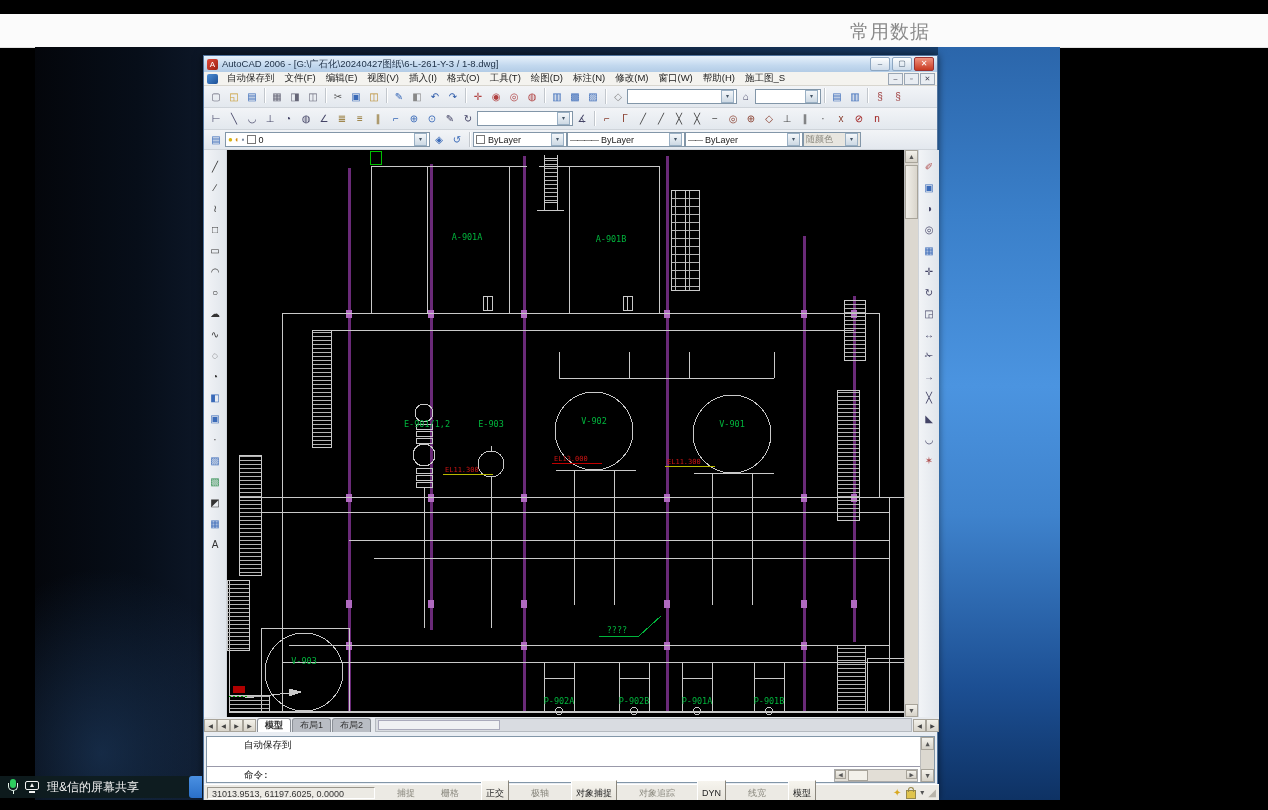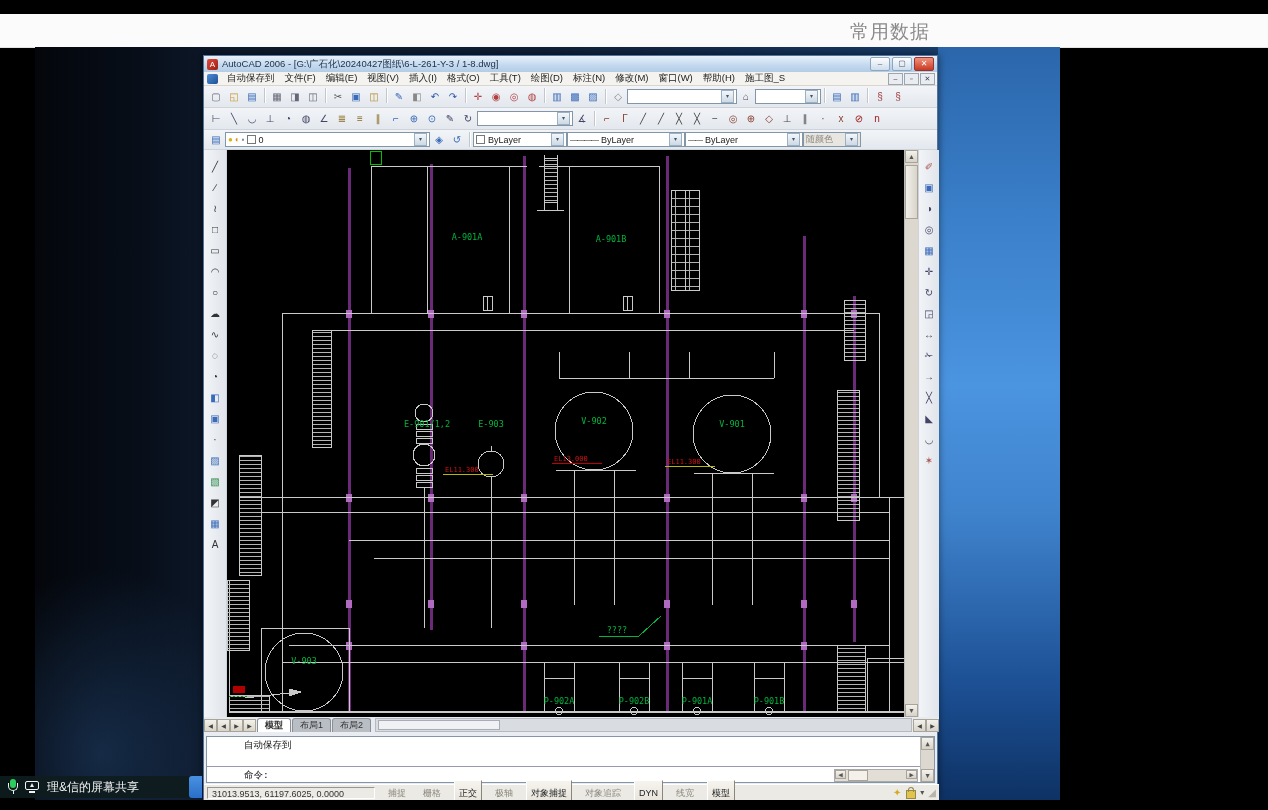--- a/index.html
+++ b/index.html
@@ -76,21 +76,21 @@
   #cmd-sep{position:absolute;left:0;top:29px;width:714px;height:1px;background:#99a;}
   #cmd-vscroll{position:absolute;right:0;top:0;width:13px;height:45px;}
   #cmd-hscroll{position:absolute;right:16px;top:32px;width:82px;height:11px;display:flex;background:#e2ded6;border:1px solid #aaa;}
   #cmd-hscroll .sbtn{height:9px;width:11px;line-height:9px;}
   #cmd-hscroll .hthumb{width:18px;height:9px;background:#f3f1ea;border:1px solid #a8a49a;margin-left:2px;}
   
   #statusbar{left:0;top:728px;width:735px;height:16px;background:#eceae4;display:flex;align-items:center;
      border-top:1px solid #fff;box-sizing:border-box;padding:0 3px;}
   #coords{width:168px;height:12px;border:1px solid #9a968c;border-right-color:#fff;border-bottom-color:#fff;
      background:#eceae4;font-size:9px;line-height:12px;padding-left:4px;color:#333;box-sizing:border-box;}
-  .toggle{font-size:9px;height:12px;line-height:12px;padding:6px 4px;margin-left:9px;color:#8a887e;}
+  .toggle{font-size:9px;height:12px;line-height:12px;padding:6px 4px;margin-left:18px;color:#8a887e;}
   .toggle.on{border:1px solid #fff;border-right-color:#8a867c;border-bottom-color:#8a867c;
      background:linear-gradient(180deg,#f6f4ee,#e4e1d8);color:#222;}
   #tray{margin-left:auto;display:flex;align-items:center;}
   .tray-glyph{font-size:10px;margin-left:4px;}
   .lockicon{width:8px;height:7px;border:1px solid #97894a;background:#e0c44c;position:relative;margin:3px 0 0 5px;}
   .lockicon:before{content:"";position:absolute;left:1px;top:-4px;width:4px;height:4px;border:1px solid #97894a;border-bottom:none;border-radius:3px 3px 0 0;}
   
   #share-overlay{left:0;top:776px;width:202px;height:22px;background:rgba(14,28,30,.92);display:flex;align-items:center;}
   .micwrap{width:14px;height:16px;position:relative;margin:0 5px 0 6px;flex:0 0 auto;}
   .mic-cap{position:absolute;left:4px;top:0;width:6px;height:9px;background:#2ecc5e;border-radius:3px;}

